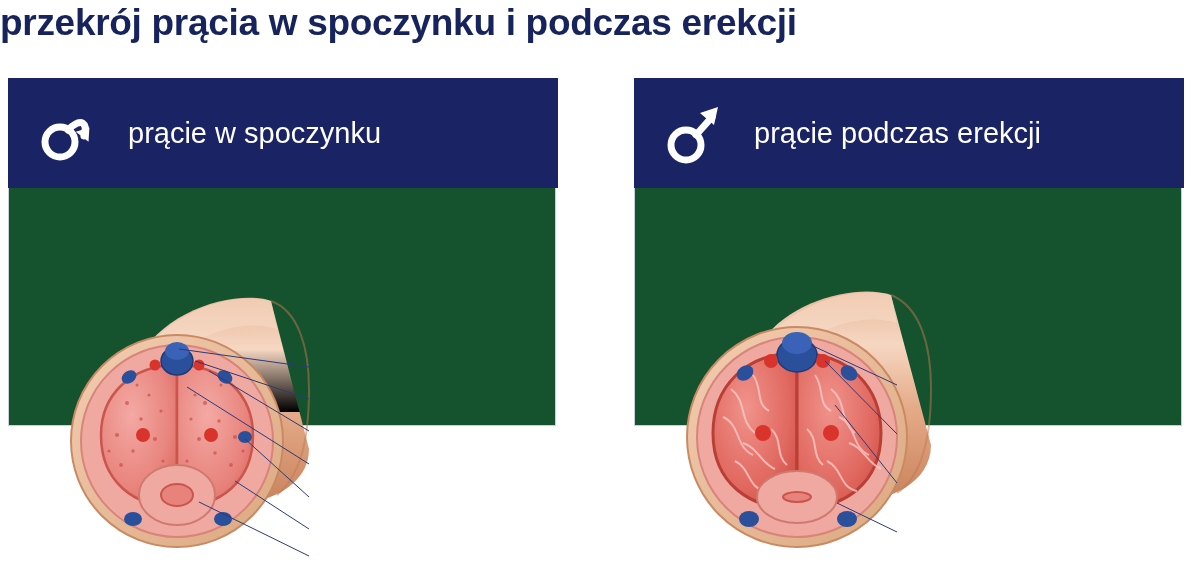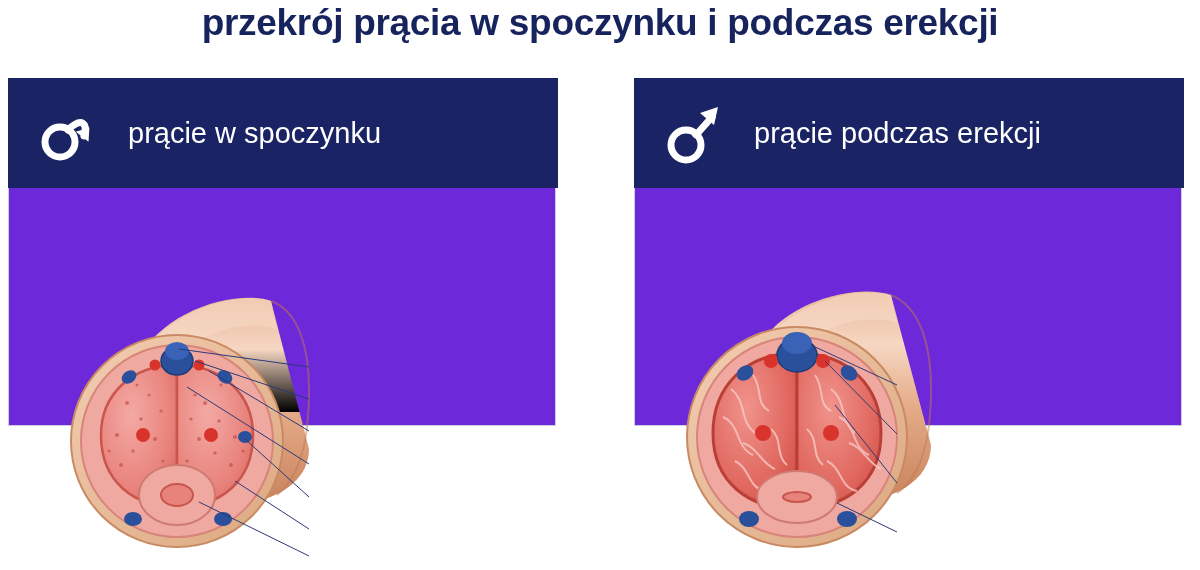--- a/index.html
+++ b/index.html
@@ -14,36 +14,36 @@
     overflow: hidden;
     position: relative;
   }
 
   
   .page-title {
     position: absolute;
     left: 0;
     top: 2px;
     width: 1200px;
-    text-align: center;
+    text-align: left;
     font-size: 37px;
     font-weight: bold;
     color: #16235c;
     letter-spacing: -0.3px;
     white-space: nowrap;
   }
 
   
   .panel {
     position: absolute;
     top: 78px;
     width: 548px;
     height: 348px;
     border: 1px solid #c9cfe0;
-    background: #6d28d9;
+    background: #14532d;
     box-sizing: border-box;
   }
   .panel-left  { left: 8px; }
   .panel-right { left: 634px; padding-left: 28px; }
 
   .panel-header {
     position: absolute;
     left: -1px;
     top: -1px;
     width: 550px;

